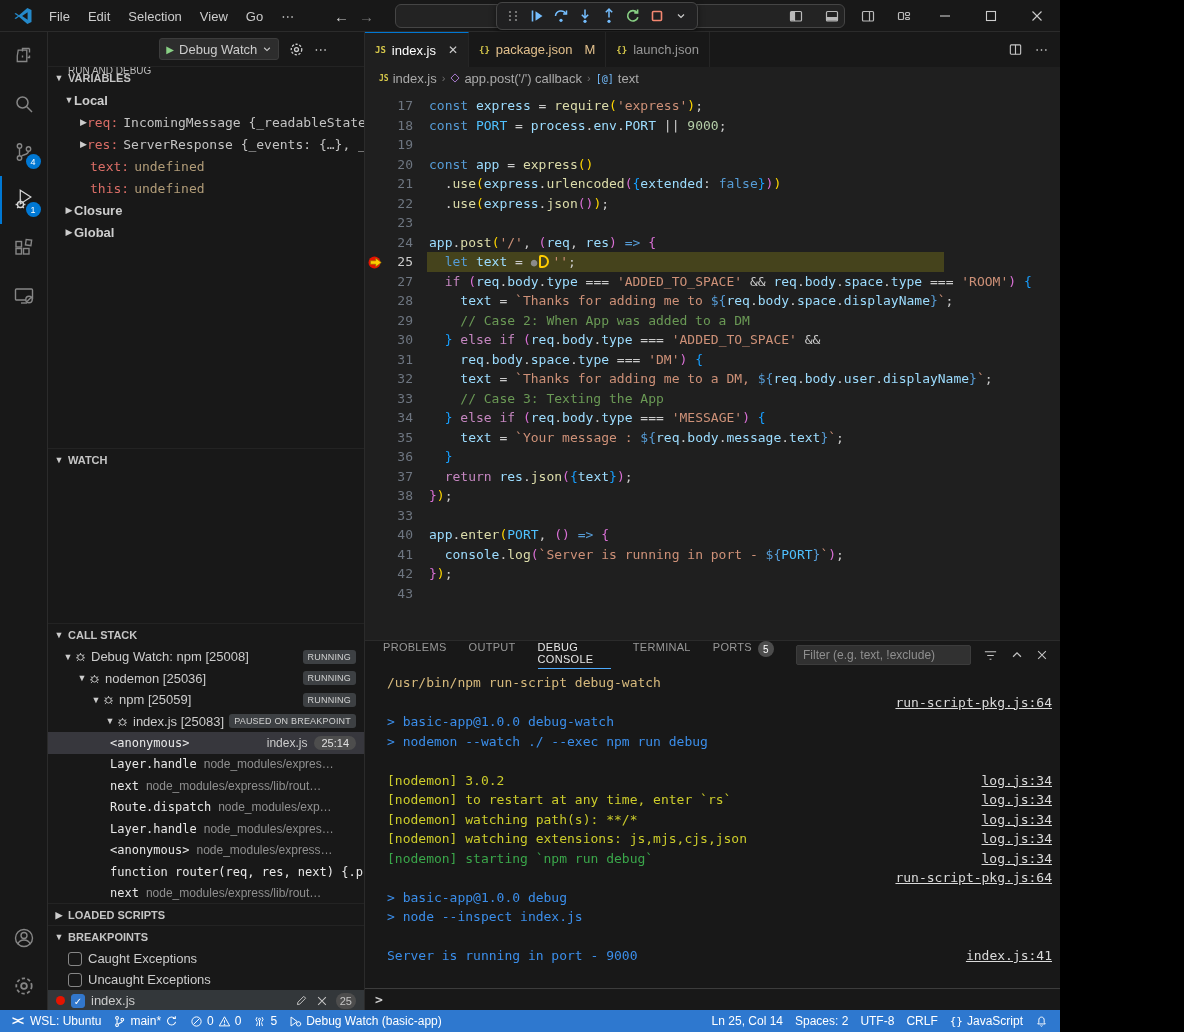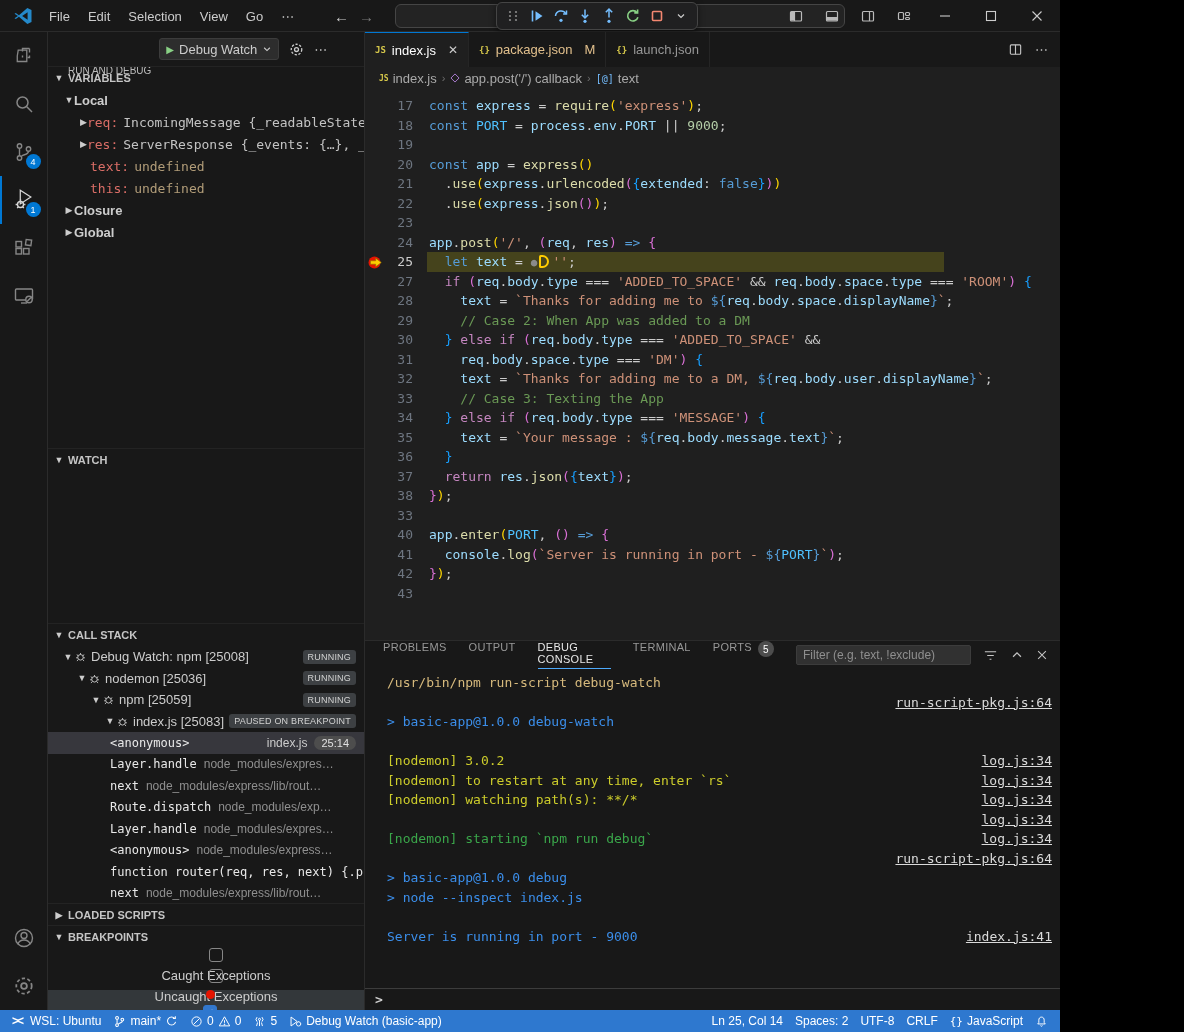--- a/index.html
+++ b/index.html
@@ -62,21 +62,21 @@
   .var-val { color:#c3c3c3; margin-left:5px; }
   .var-undef { color:#b19c78; margin-left:5px; }
   .cs-row { height:21.5px; display:flex; align-items:center; white-space:nowrap; overflow:hidden; padding-right:8px; }
   .cs-row.selected { background:#37373d; }
   .cs-badge { margin-left:auto; background:#3d4043; color:#d2d2d2; font-size:9px; padding:2px 5px;
     border-radius:3px; letter-spacing:.2px; flex:0 0 auto; }
   .frame-name { font-family:"DejaVu Sans Mono", monospace; font-size:12px; color:#e8e8e8; }
   .frame-path { color:#8f8f8f; font-size:12px; margin-left:7px; overflow:hidden; text-overflow:ellipsis; }
   .frame-file { margin-left:auto; color:#cccccc; font-size:12px; }
   .pos-pill { background:#4d4d4d; color:#e0e0e0; font-size:11px; border-radius:9px; padding:1px 7px; margin-left:7px; }
-  .bp-row { height:21px; display:flex; align-items:center; padding-left:20px; gap:6px;flex-direction:column; }
+  .bp-row { height:21px; display:flex; align-items:center; padding-left:20px; gap:6px; }
   .bp-row.active { background:#33373a; padding-left:8px; }
   .checkbox { width:14px; height:14px; border:1px solid #878787; border-radius:3px; background:transparent; flex:0 0 auto; }
   .checkbox.checked { background:#3277cc; border-color:#3277cc; color:#fff; font-size:10px; line-height:13px; text-align:center; }
   .bp-dot { width:9px; height:9px; border-radius:50%; background:#e51400; flex:0 0 auto; }
   .bp-actions { margin-left:auto; display:flex; align-items:center; gap:8px; padding-right:8px; color:#c5c5c5; }
   .bp-count { background:#4d4d4d; border-radius:9px; min-width:18px; height:16px; font-size:11px;
     display:flex; align-items:center; justify-content:center; padding:0 4px; }
 
   
   .editor-col { flex:1; display:flex; flex-direction:column; min-width:0; }
@@ -877,25 +877,26 @@
                 <svg width="12" height="12" viewBox="0 0 14 14" stroke="#c5c5c5" stroke-width="1.2">
                   <path d="M2.5 2.5l9 9M11.5 2.5l-9 9"></path>
                 </svg>
               </span>
             </div>
           </div>
         <div class="console" id="console">
             <div class="con-row"><span class="c-tan">/usr/bin/npm run-script debug-watch</span></div>
             <div class="con-row"><span class="con-link">run-script-pkg.js:64</span></div>
             <div class="con-row"><span class="c-blue">&gt; basic-app@1.0.0 debug-watch</span></div>
+            <div class="con-row"><span class="c-blue">&gt; nodemon --watch ./ --exec npm run debug</span></div>
             <div class="con-row"></div>
             <div class="con-row"><span class="c-yellow">[nodemon] 3.0.2</span><span class="con-link">log.js:34</span></div>
             <div class="con-row"><span class="c-yellow">[nodemon] to restart at any time, enter `rs`</span><span class="con-link">log.js:34</span></div>
             <div class="con-row"><span class="c-yellow">[nodemon] watching path(s): **/*</span><span class="con-link">log.js:34</span></div>
-            <div class="con-row"><span class="con-link">log.js:34</span></div>
+            <div class="con-row"><span class="c-yellow">[nodemon] watching extensions: js,mjs,cjs,json</span><span class="con-link">log.js:34</span></div>
             <div class="con-row"><span class="c-green">[nodemon] starting `npm run debug`</span><span class="con-link">log.js:34</span></div>
             <div class="con-row"><span class="con-link">run-script-pkg.js:64</span></div>
             <div class="con-row"><span class="c-blue">&gt; basic-app@1.0.0 debug</span></div>
             <div class="con-row"><span class="c-blue">&gt; node --inspect index.js</span></div>
             <div class="con-row"></div>
             <div class="con-row"><span class="c-blue">Server is running in port - 9000</span><span class="con-link">index.js:41</span></div>
           </div>
         <div class="con-input">
           <span class="prompt">&gt;</span>
         </div>

